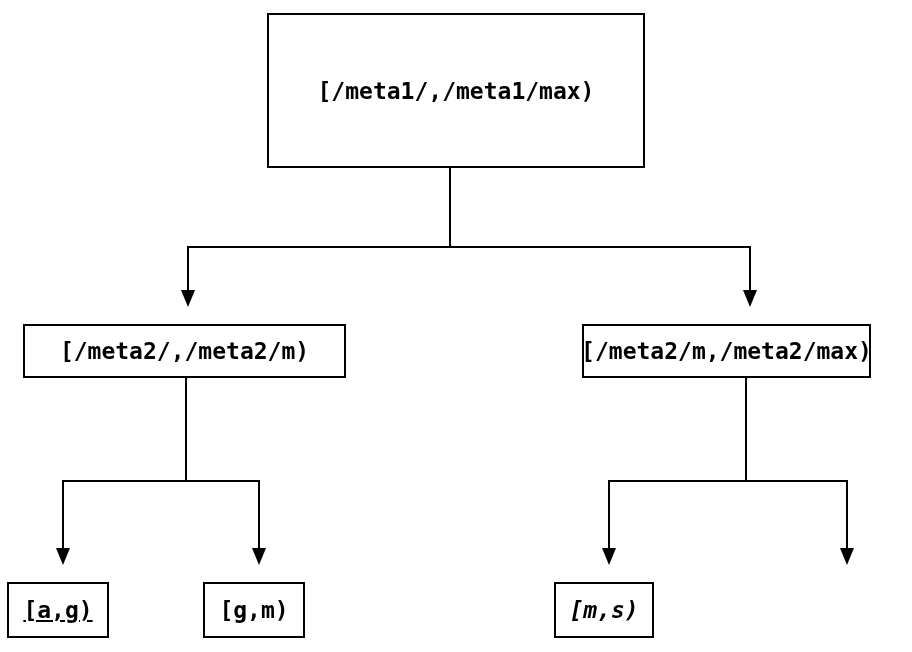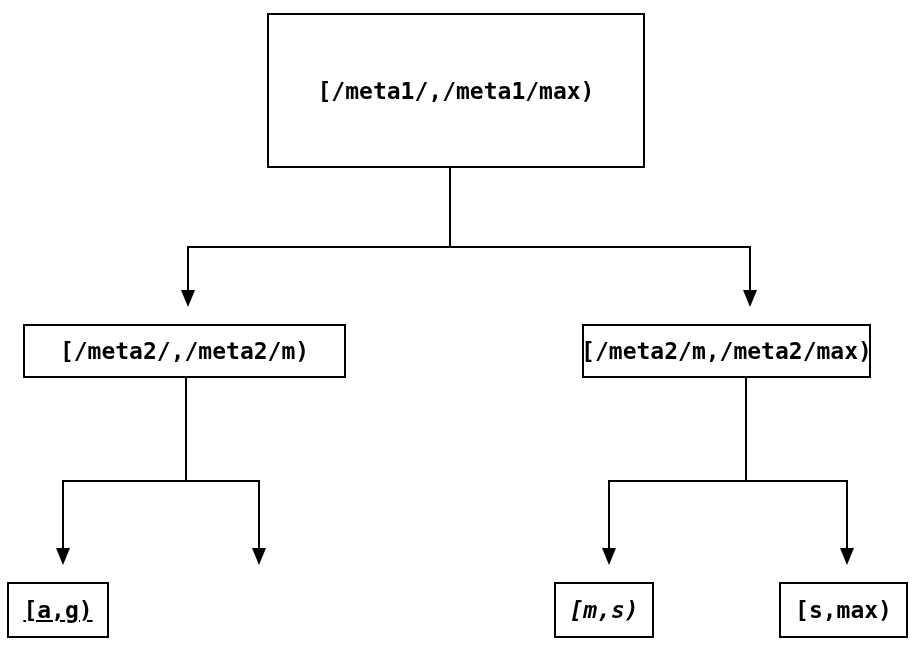--- a/index.html
+++ b/index.html
@@ -93,22 +93,22 @@
   </div>
 
   <div class="node" id="node-right">
     <span>[/meta2/m,/meta2/max)</span>
   </div>
 
   <div class="node" id="leaf-ag">
     <span>[a,g)</span>
   </div>
 
+  <div class="node" id="leaf-gm">
+    <span>[g,m)</span>
+  </div>
 
   <div class="node" id="leaf-ms">
     <span>[m,s)</span>
   </div>
 
-  <div class="node" id="leaf-smax">
-    <span>[s,max)</span>
-  </div>
 
 </div>
 
 </body></html>

